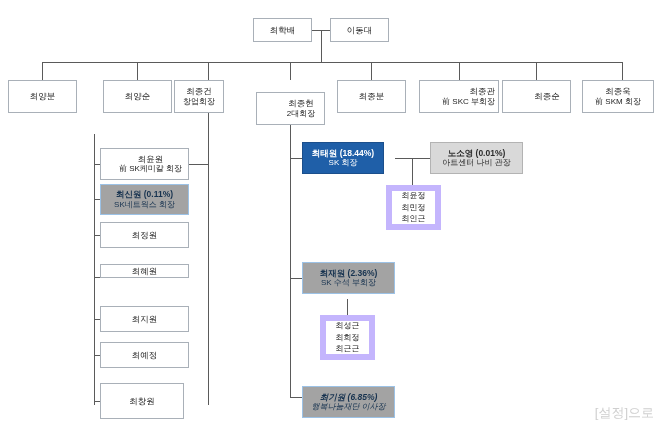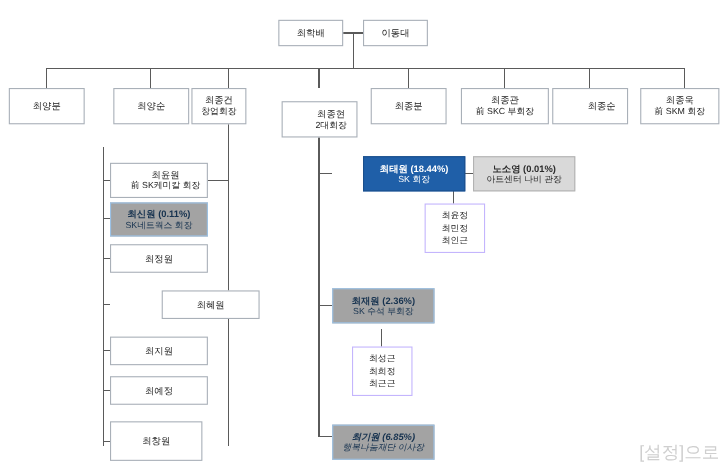--- a/index.html
+++ b/index.html
@@ -49,41 +49,41 @@
     font-weight:bold;
   }
   .node.gray .l2{font-weight:normal;}
   .node.plain{
     border:1px solid #a9b0b8;
     font-size:8.5px;
   }
   .namelist{
     position:absolute;
     box-sizing:border-box;
-    border:1px solid #c4b5fd;
+    border:6px solid #c4b5fd;
     background:#ffffff;
     display:flex;
     flex-direction:column;
     align-items:center;
     justify-content:center;
     font-size:8px;
     line-height:1.45;
     color:#1b1b1b;
   }
   .wm{
     position:absolute;
     right:6px;
     bottom:4px;
     text-align:right;
     color:#d2d2d2;
     font-size:19px;
     line-height:1.15;
     user-select:none;
   }
-  .wm .sub{font-size:16px;color:#cfcfcf;}
+  .wm .sub{font-size:13px;color:#cfcfcf;}
   svg line{stroke:#5a5a5a;stroke-width:1;shape-rendering:crispEdges;}
 </style>
 </head>
 <body>
 
 <svg id="canvas" viewBox="0 0 660 425">
 
   <line x1="312" y1="30" x2="330" y2="30"></line>
 
   <line x1="321" y1="30" x2="321" y2="62"></line>
@@ -142,21 +142,21 @@
   <span class="l2">창업회장</span>
 </div>
 <div class="node plain" style="left:256px;top:92px;width:69px;height:33px;padding-left:24px;">
   <span>최종현</span>
   <span class="l2">2대회장</span>
 </div>
 <div class="node plain" style="left:337px;top:80px;width:69px;height:33px;">
   <span>최종분</span>
   <span class="l2"></span>
 </div>
-<div class="node plain" style="left:419px;top:80px;width:80px;height:33px;">
+<div class="node plain" style="left:419px;top:80px;width:80px;height:33px;align-items:flex-end;">
   <span>최종관</span>
   <span class="l2">前 SKC 부회장</span>
 </div>
 <div class="node plain" style="left:502px;top:80px;width:69px;height:33px;padding-left:24px;">
   <span>최종순</span>
   <span class="l2"></span>
 </div>
 <div class="node plain" style="left:582px;top:80px;width:72px;height:33px;">
   <span>최종욱</span>
   <span class="l2">前 SKM 회장</span>
@@ -166,34 +166,34 @@
   <span>최윤원</span>
   <span class="l2">前 SK케미칼 회장</span>
 </div>
 <div class="node blue-light" style="left:100px;top:184px;width:89px;height:31px;">
   <span>최신원 (0.11%)</span>
   <span class="l2">SK네트웍스 회장</span>
 </div>
 <div class="node plain" style="left:100px;top:222px;width:89px;height:26px;">
   <span>최정원</span>
 </div>
-<div class="node plain" style="left:100px;top:264px;width:89px;height:26px;margin-left:47px;">
+<div class="node plain" style="left:100px;top:264px;width:89px;height:14px;">
   <span>최혜원</span>
 </div>
 <div class="node plain" style="left:100px;top:306px;width:89px;height:26px;">
   <span>최지원</span>
 </div>
 <div class="node plain" style="left:100px;top:342px;width:89px;height:26px;justify-content:center;">
   <span>최예정</span>
 </div>
 <div class="node plain" style="left:100px;top:383px;width:84px;height:36px;">
   <span>최창원</span>
 </div>
 
-<div class="node blue-dark" style="left:302px;top:142px;width:93px;height:32px;margin-left:28px;">
+<div class="node blue-dark" style="left:302px;top:142px;width:82px;height:32px;">
   <span>최태원 (18.44%)</span>
   <span class="l2">SK 회장</span>
 </div>
 <div class="node gray" style="left:430px;top:142px;width:93px;height:32px;">
   <span>노소영 (0.01%)</span>
   <span class="l2">아트센터 나비 관장</span>
 </div>
 
 <div class="namelist" style="left:386px;top:185px;width:55px;height:45px;">
   <span>최윤정</span>

